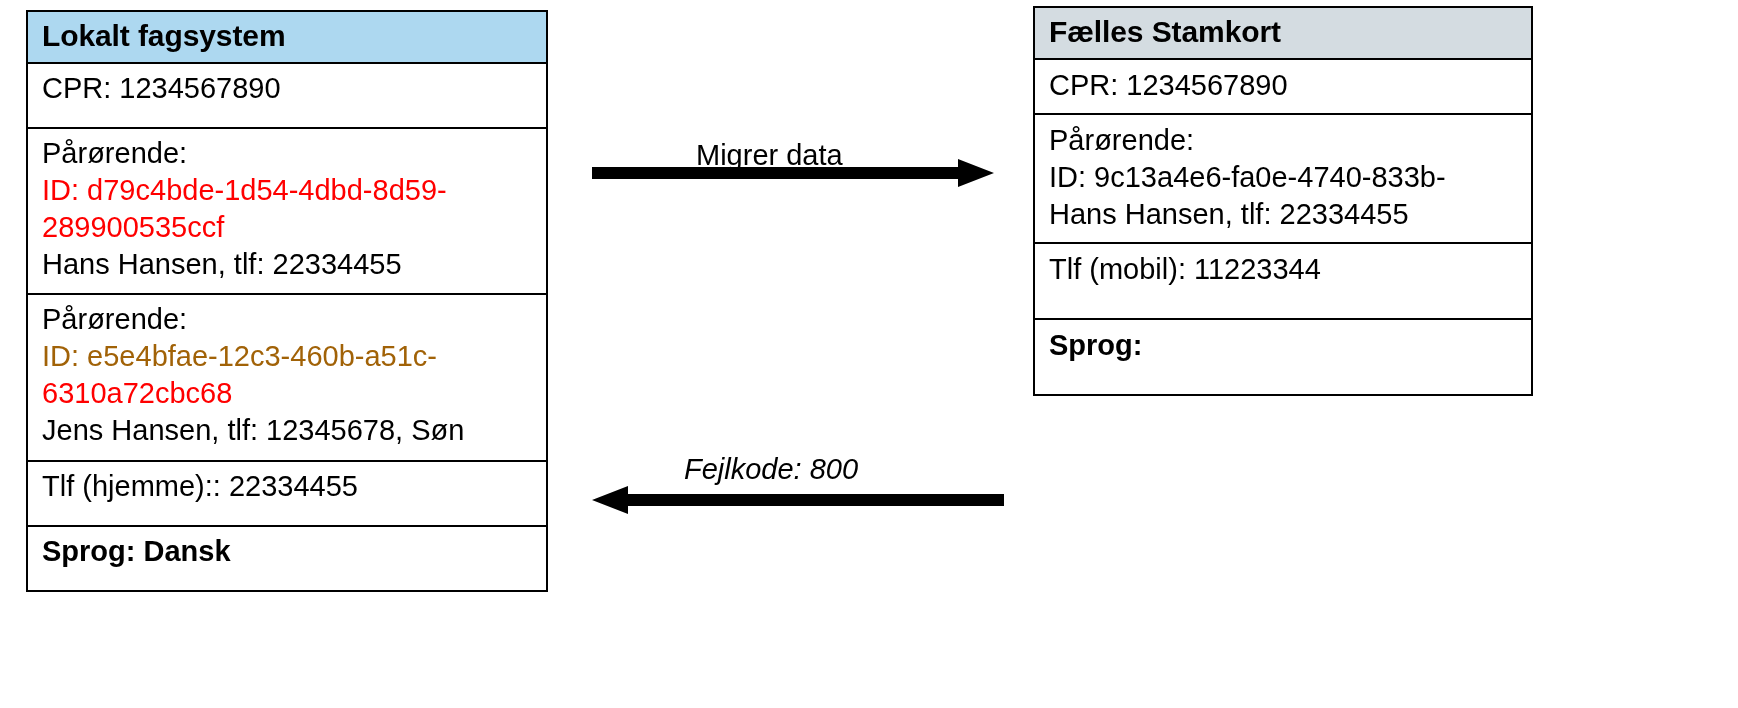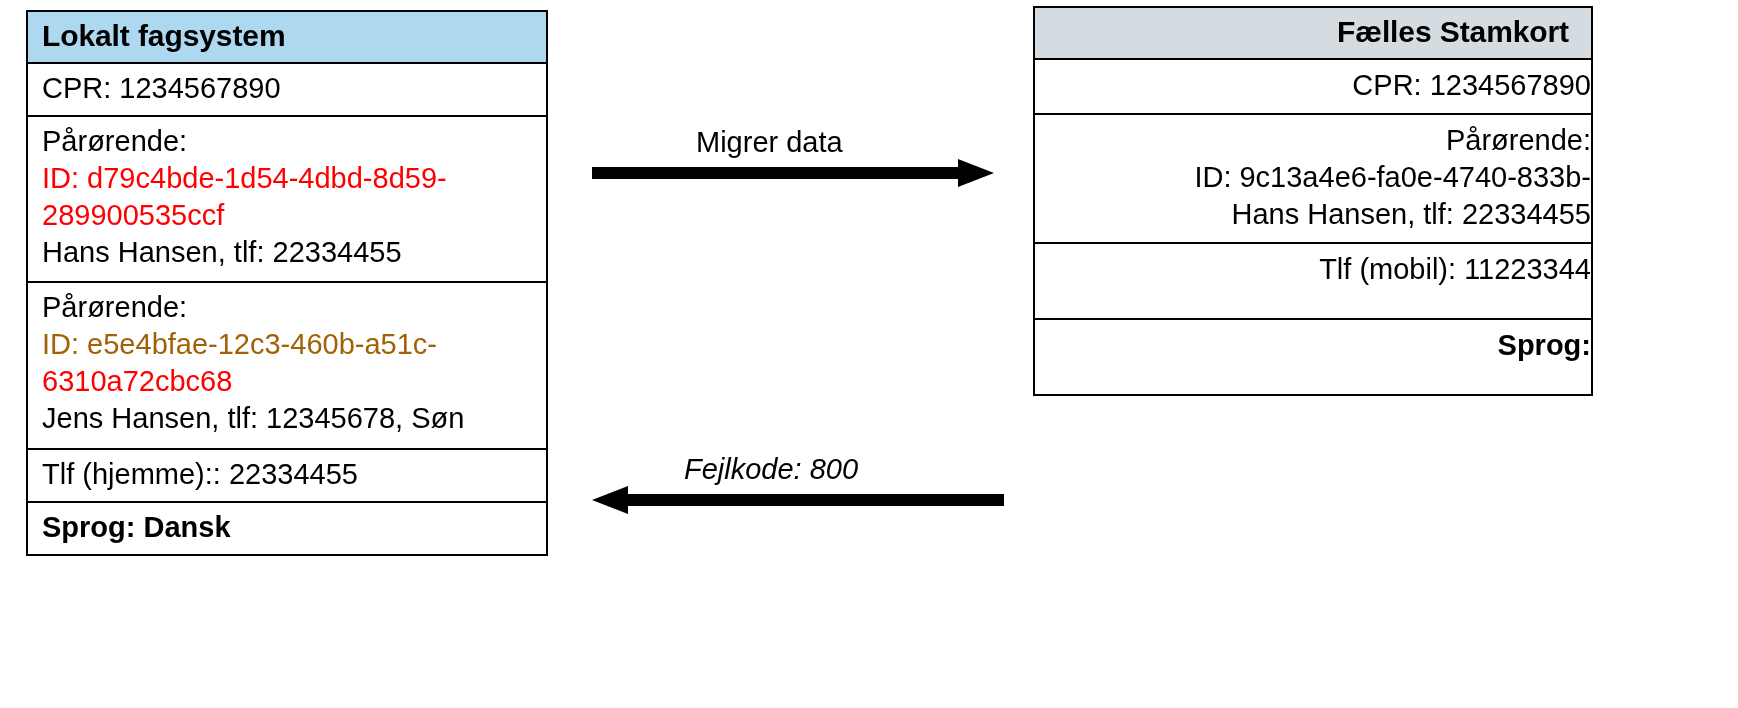--- a/index.html
+++ b/index.html
@@ -28,21 +28,21 @@
     border-bottom: 2px solid #000000;
     padding: 7px 22px 9px 14px;
     font-weight: bold;
     font-size: 30px;
     line-height: 1.12;
     letter-spacing: -0.1px;
   }
   .row {
     box-sizing: border-box;
     border-bottom: 2px solid #000000;
-    padding: 6px 0 8px 14px;
+    padding: 6px 0 20px 14px;
     font-size: 29px;
     line-height: 1.28;
     white-space: nowrap;
   }
   .row:last-child {
     border-bottom: none;
     font-weight: bold;
   }
   .row .line {
     display: block;
@@ -59,22 +59,21 @@
     width: 522px;
   }
   #left-table .row.tall {
     padding-bottom: 10px;
   }
 
   
   #right-table {
     left: 1033px;
     top: 6px;
-    width: 560px;
-    text-align: right;
+    width: 500px;
   }
   #right-table .row {
     padding-top: 7px;
     padding-bottom: 9px;
   }
   #right-table .row.pad {
     padding-bottom: 30px;
   }
 
   
@@ -143,21 +142,21 @@
   <div class="row pad">
     <span class="line">Tlf (mobil): 11223344</span>
   </div>
 
   <div class="row pad">
     <span class="line">Sprog:</span>
   </div>
 </div>
 
 <div class="arrow-group" id="arrow-migrate" style="left:592px; top:128px; width:410px; height:60px;">
-  <div class="arrow-label" style="left:104px; top:0px;">Migrer data</div>
+  <div class="arrow-label" style="left:104px; top:13px;">Migrer data</div>
   <svg class="arrow-svg" style="left:0px; top:31px;" width="402" height="28" viewBox="0 0 402 28">
     <path d="M0 8 H366 V0 L402 14 L366 28 V20 H0 Z" fill="#000000"></path>
   </svg>
 </div>
 
 <div class="arrow-group" id="arrow-errorcode" style="left:592px; top:455px; width:412px; height:60px;">
   <div class="arrow-label" style="left:92px; top:0px;font-style:italic;">Fejlkode: 800</div>
   <svg class="arrow-svg" style="left:0px; top:31px;" width="412" height="28" viewBox="0 0 412 28">
     <path d="M412 8 H36 V0 L0 14 L36 28 V20 H412 Z" fill="#000000"></path>
   </svg>

